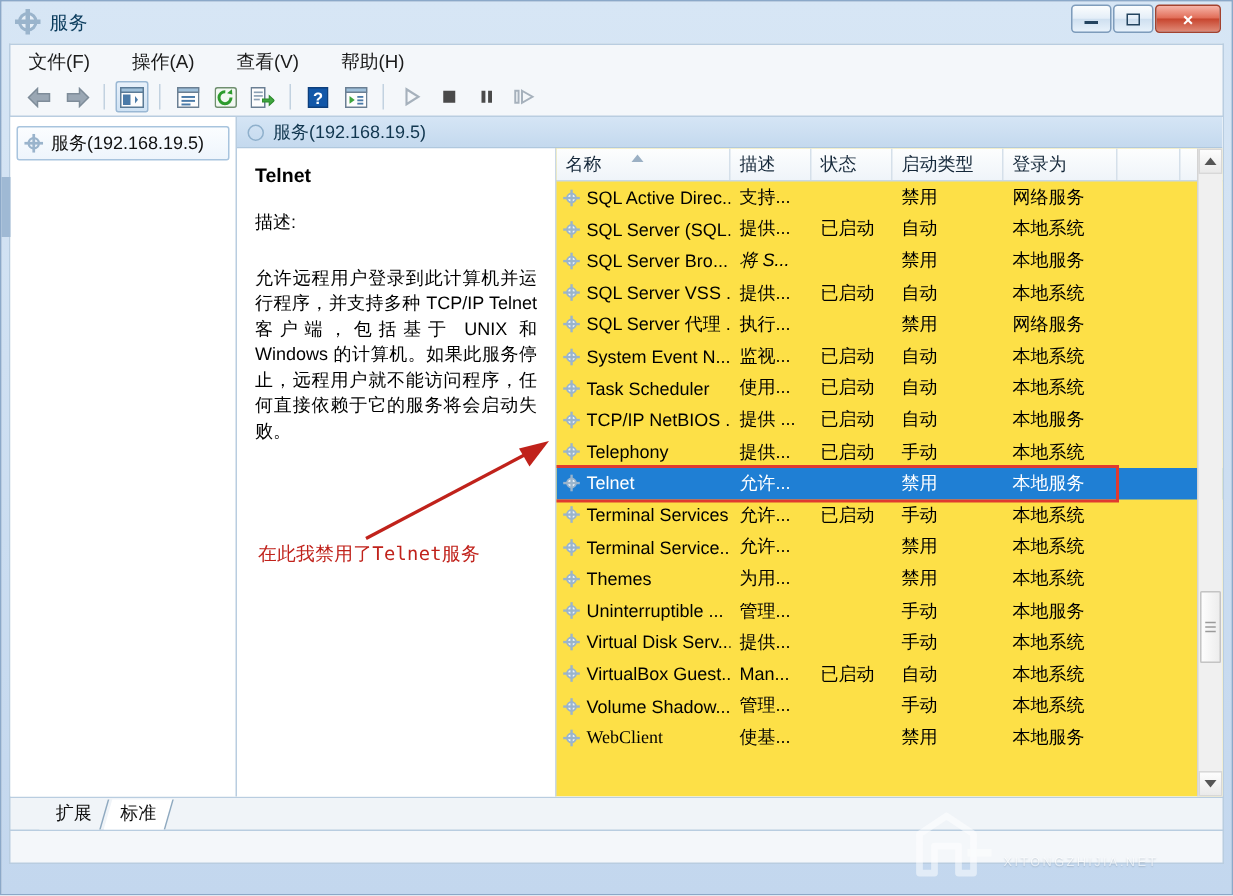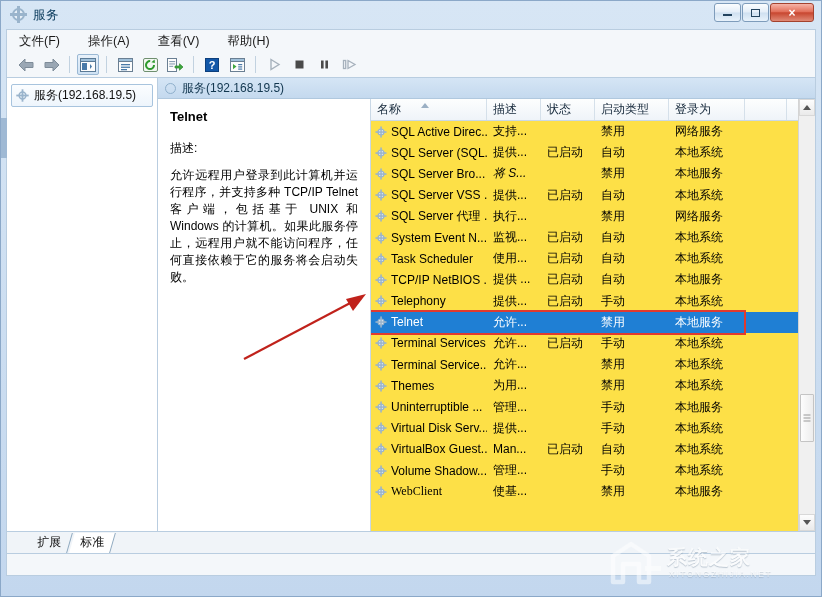--- a/index.html
+++ b/index.html
@@ -210,21 +210,21 @@
   }
   .svc-title {
     font-size: 13px;
     font-weight: bold;
     color: #000;
     margin-bottom: 16px;
   }
   .desc-label {
     font-size: 12px;
     color: #000;
-    margin-bottom: 10px;
+    margin-bottom: 20px;
   }
   .desc-body {
     font-size: 12px;
     color: #000;
     line-height: 17px;
     text-align: justify;
   }
 
   
   .annot-text {
@@ -580,20 +580,21 @@
 
         <div class="desc-col">
           <div class="svc-title">Telnet</div>
           <div class="desc-label">描述:</div>
           <div class="desc-body">允许远程用户登录到此计算机并运行程序，并支持多种 TCP/IP Telnet 客户端，包括基于 UNIX 和 Windows 的计算机。如果此服务停止，远程用户就不能访问程序，任何直接依赖于它的服务将会启动失败。</div>
 
           <svg class="annot-arrow" viewBox="0 0 135 75">
             <line x1="6" y1="70" x2="116" y2="12" stroke="#c0221b" stroke-width="2.2"></line>
             <path d="M128 5 L108 10 L115 22 Z" fill="#c0221b"></path>
           </svg>
+          <div class="annot-text">在此我禁用了Telnet服务</div>
         </div>
 
         <div class="list-col">
 
           <div class="list-head">
             <div class="hcell" style="width:116px">
               <span>名称</span>
               <div class="sort-asc"></div>
             </div>
             <div class="hcell" style="width:54px">描述</div>
@@ -889,17 +890,16 @@
     <div class="tab active"><span>标准</span></div>
   </div>
 
   <div class="statusbar"></div>
 
   <div class="watermark">
     <svg width="60" height="46" viewBox="0 0 60 46" style="position:absolute;left:0;top:0">
       <path d="M8 42 L8 16 L26 4 L44 16 L44 42 L34 42 L34 24 L18 24 L18 42 Z" fill="none" stroke="#ffffff" stroke-width="4.5" stroke-linejoin="round" opacity=".92"></path>
       <rect x="40" y="26" width="16" height="5" fill="#ffffff" opacity=".9"></rect>
     </svg>
-    <div class="wm-text">系统之家</div>
     <div class="wm-sub">XITONGZHIJIA.NET</div>
   </div>
 
 </div>
 
 </body></html>

